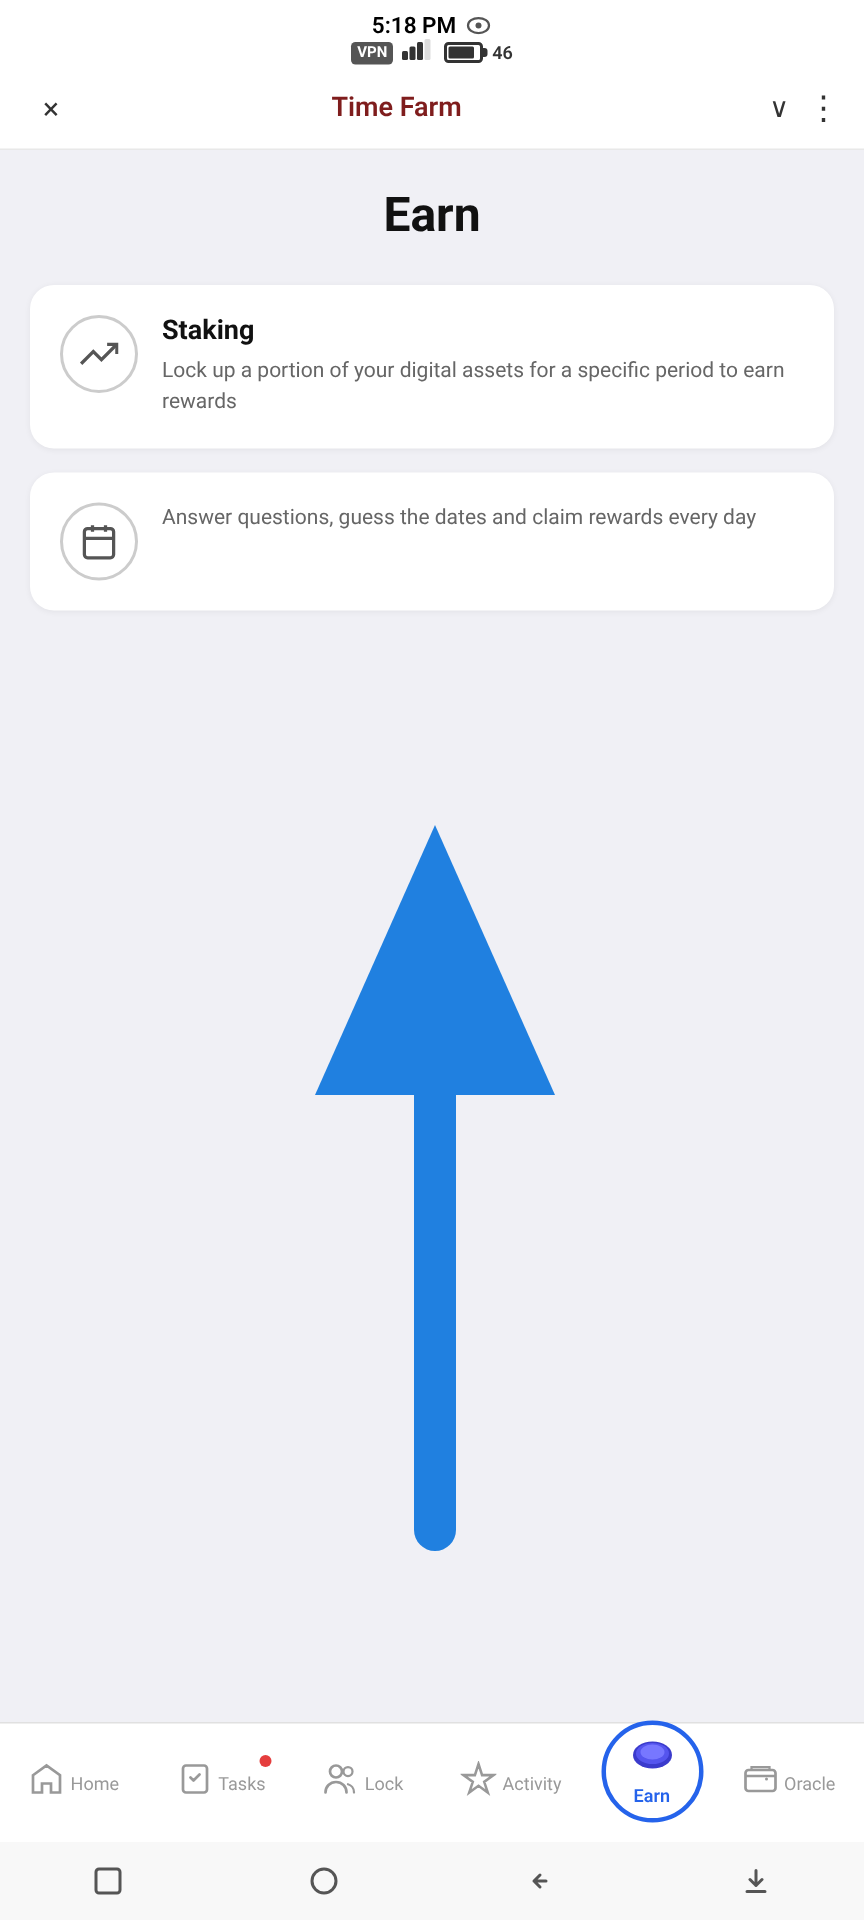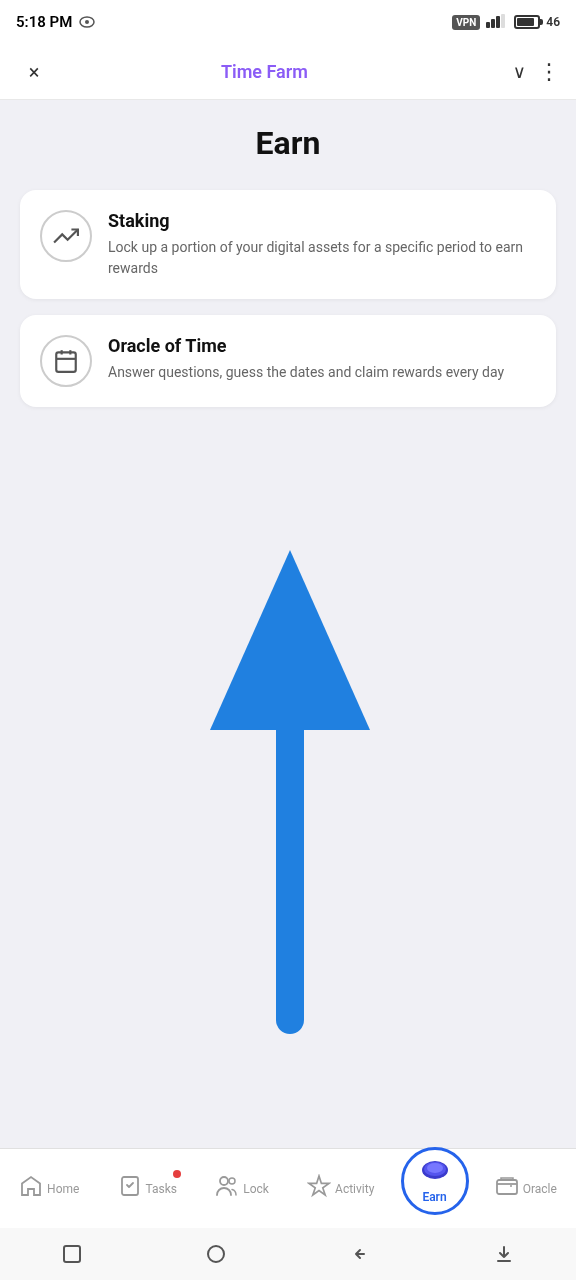--- a/index.html
+++ b/index.html
@@ -17,20 +17,21 @@
 
     
     .status-bar {
       background: #fff;
       display: flex;
       justify-content: space-between;
       align-items: center;
       padding: 8px 16px;
       height: 44px;
       flex-shrink: 0;
+      flex-direction: column;
     }
     .status-time {
       font-size: 15px;
       font-weight: 600;
       color: #000;
       display: flex;
       align-items: center;
       gap: 6px;
     }
     .status-icons {
@@ -93,21 +94,21 @@
       color: #333;
       cursor: pointer;
       width: 36px;
       text-align: center;
     }
     .app-bar-title {
       flex: 1;
       text-align: center;
       font-size: 18px;
       font-weight: 600;
-      color: #8b5cf6;
+      color: #7f1d1d;
       margin-left: -36px;
     }
     .app-bar-actions {
       display: flex;
       align-items: center;
       gap: 12px;
     }
     .app-bar-chevron, .app-bar-dots {
       font-size: 18px;
       color: #333;
@@ -322,21 +323,20 @@
   <div class="card">
     <div class="card-icon">
       <svg viewBox="0 0 24 24">
         <rect x="3" y="4" width="18" height="18" rx="2" ry="2"></rect>
         <line x1="16" y1="2" x2="16" y2="6"></line>
         <line x1="8" y1="2" x2="8" y2="6"></line>
         <line x1="3" y1="10" x2="21" y2="10"></line>
       </svg>
     </div>
     <div class="card-text">
-      <div class="card-title">Oracle of Time</div>
       <div class="card-desc">Answer questions, guess the dates and claim rewards every day</div>
     </div>
   </div>
 </div>
 
 <svg class="arrow-overlay" viewBox="0 0 220 520" xmlns="http://www.w3.org/2000/svg">
 
   <line x1="110" y1="200" x2="110" y2="490" stroke="#2080e0" stroke-width="28" stroke-linecap="round"></line>
 
   <polygon points="110,20 30,200 190,200" fill="#2080e0"></polygon>

